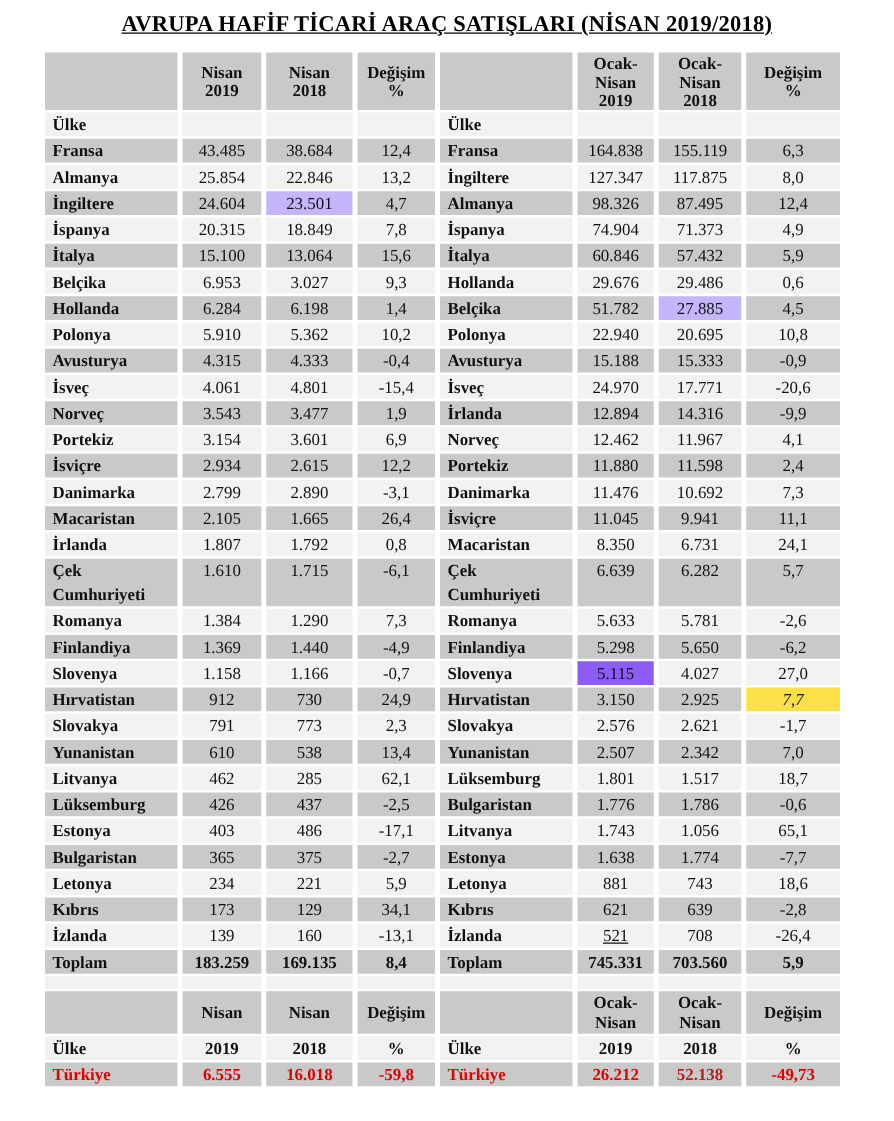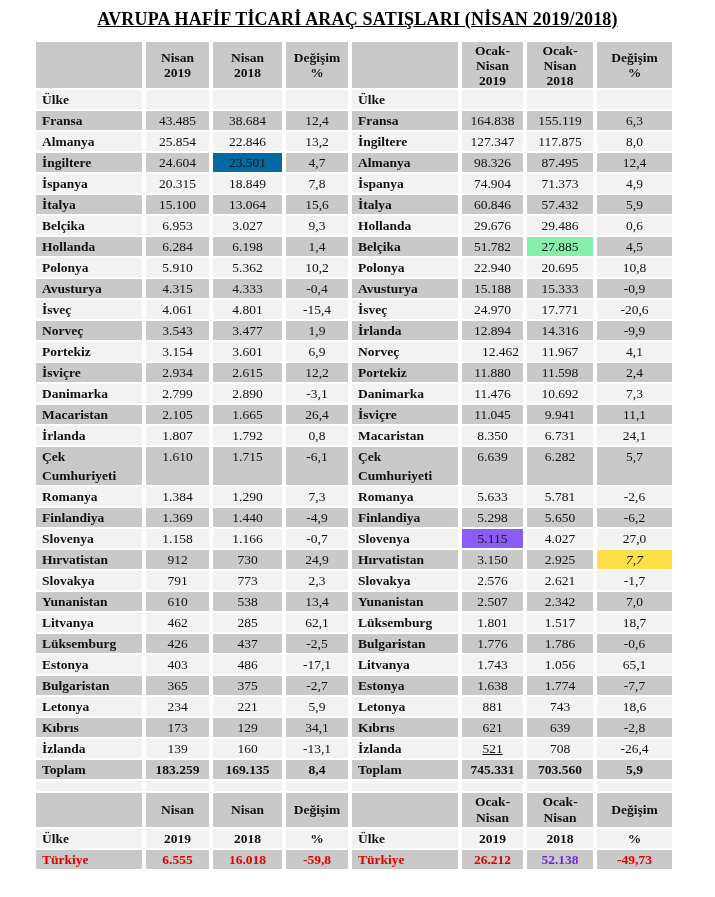--- a/index.html
+++ b/index.html
@@ -122,21 +122,21 @@
         <td class="num" style="background: rgb(242, 242, 242);">22.846</td>
         <td class="num" style="background: rgb(242, 242, 242);">13,2</td>
         <td class="country" style="background: rgb(242, 242, 242);">İngiltere</td>
         <td class="num" style="background: rgb(242, 242, 242);">127.347</td>
         <td class="num" style="background: rgb(242, 242, 242);">117.875</td>
         <td class="num" style="background: rgb(242, 242, 242);">8,0</td>
       </tr>
       <tr class="data">
         <td class="country" style="background: rgb(201, 201, 201);">İngiltere</td>
         <td class="num" style="background: rgb(201, 201, 201);">24.604</td>
-        <td class="num" style="background: #0369a1;">23.501</td>
+        <td class="num" style="background: #c4b5fd;">23.501</td>
         <td class="num" style="background: rgb(201, 201, 201);">4,7</td>
         <td class="country" style="background: rgb(201, 201, 201);">Almanya</td>
         <td class="num" style="background: rgb(201, 201, 201);">98.326</td>
         <td class="num" style="background: rgb(201, 201, 201);">87.495</td>
         <td class="num" style="background: rgb(201, 201, 201);">12,4</td>
       </tr>
       <tr class="data">
         <td class="country" style="background: rgb(242, 242, 242);">İspanya</td>
         <td class="num" style="background: rgb(242, 242, 242);">20.315</td>
         <td class="num" style="background: rgb(242, 242, 242);">18.849</td>
@@ -166,21 +166,21 @@
         <td class="num" style="background: rgb(242, 242, 242);">29.486</td>
         <td class="num" style="background: rgb(242, 242, 242);">0,6</td>
       </tr>
       <tr class="data">
         <td class="country" style="background: rgb(201, 201, 201);">Hollanda</td>
         <td class="num" style="background: rgb(201, 201, 201);">6.284</td>
         <td class="num" style="background: rgb(201, 201, 201);">6.198</td>
         <td class="num" style="background: rgb(201, 201, 201);">1,4</td>
         <td class="country" style="background: rgb(201, 201, 201);">Belçika</td>
         <td class="num" style="background: rgb(201, 201, 201);">51.782</td>
-        <td class="num" style="background: #86efac; text-align: center;">27.885</td>
+        <td class="num" style="background: #c4b5fd; text-align: center;">27.885</td>
         <td class="num" style="background: rgb(201, 201, 201);">4,5</td>
       </tr>
       <tr class="data">
         <td class="country" style="background: rgb(242, 242, 242);">Polonya</td>
         <td class="num" style="background: rgb(242, 242, 242);">5.910</td>
         <td class="num" style="background: rgb(242, 242, 242);">5.362</td>
         <td class="num" style="background: rgb(242, 242, 242);">10,2</td>
         <td class="country" style="background: rgb(242, 242, 242);">Polonya</td>
         <td class="num" style="background: rgb(242, 242, 242);">22.940</td>
         <td class="num" style="background: rgb(242, 242, 242);">20.695</td>
@@ -215,21 +215,21 @@
         <td class="num" style="background: rgb(201, 201, 201);">12.894</td>
         <td class="num" style="background: rgb(201, 201, 201);">14.316</td>
         <td class="num" style="background: rgb(201, 201, 201);">-9,9</td>
       </tr>
       <tr class="data">
         <td class="country" style="background: rgb(242, 242, 242);">Portekiz</td>
         <td class="num" style="background: rgb(242, 242, 242);">3.154</td>
         <td class="num" style="background: rgb(242, 242, 242);">3.601</td>
         <td class="num" style="background: rgb(242, 242, 242);">6,9</td>
         <td class="country" style="background: rgb(242, 242, 242);">Norveç</td>
-        <td class="num" style="background: rgb(242, 242, 242); text-align: right;">12.462</td>
+        <td class="num" style="background: rgb(242, 242, 242);">12.462</td>
         <td class="num" style="background: rgb(242, 242, 242);">11.967</td>
         <td class="num" style="background: rgb(242, 242, 242);">4,1</td>
       </tr>
       <tr class="data">
         <td class="country" style="background: rgb(201, 201, 201);">İsviçre</td>
         <td class="num" style="background: rgb(201, 201, 201);">2.934</td>
         <td class="num" style="background: rgb(201, 201, 201);">2.615</td>
         <td class="num" style="background: rgb(201, 201, 201);">12,2</td>
         <td class="country" style="background: rgb(201, 201, 201);">Portekiz</td>
         <td class="num" style="background: rgb(201, 201, 201);">11.880</td>
@@ -448,17 +448,17 @@
         <td class="num" style="background: rgb(242, 242, 242);">2018</td>
         <td class="num" style="background: rgb(242, 242, 242);">%</td>
       </tr>
       <tr class="turkey">
         <td class="country" style="background: rgb(201, 201, 201); color: rgb(225, 0, 0);">Türkiye</td>
         <td class="num" style="background: rgb(201, 201, 201); color: rgb(225, 0, 0);">6.555</td>
         <td class="num" style="background: rgb(201, 201, 201); color: rgb(225, 0, 0);">16.018</td>
         <td class="num" style="background: rgb(201, 201, 201); color: rgb(225, 0, 0);">-59,8</td>
         <td class="country" style="background: rgb(201, 201, 201); color: rgb(225, 0, 0);">Türkiye</td>
         <td class="num" style="background: rgb(201, 201, 201); color: rgb(225, 0, 0);">26.212</td>
-        <td class="num" style="background: rgb(201, 201, 201); color: #6d28d9;">52.138</td>
+        <td class="num" style="background: rgb(201, 201, 201); color: #b91c1c;">52.138</td>
         <td class="num" style="background: rgb(201, 201, 201); color: rgb(225, 0, 0);">-49,73</td>
       </tr>
     </tbody>
 </table>
 
 </body></html>

